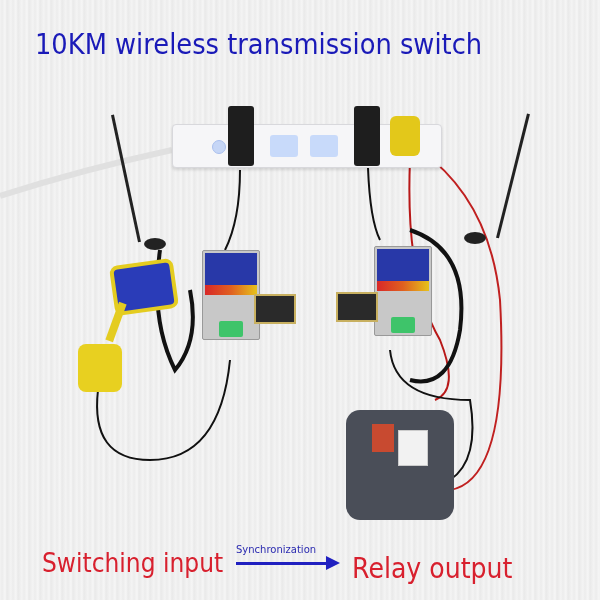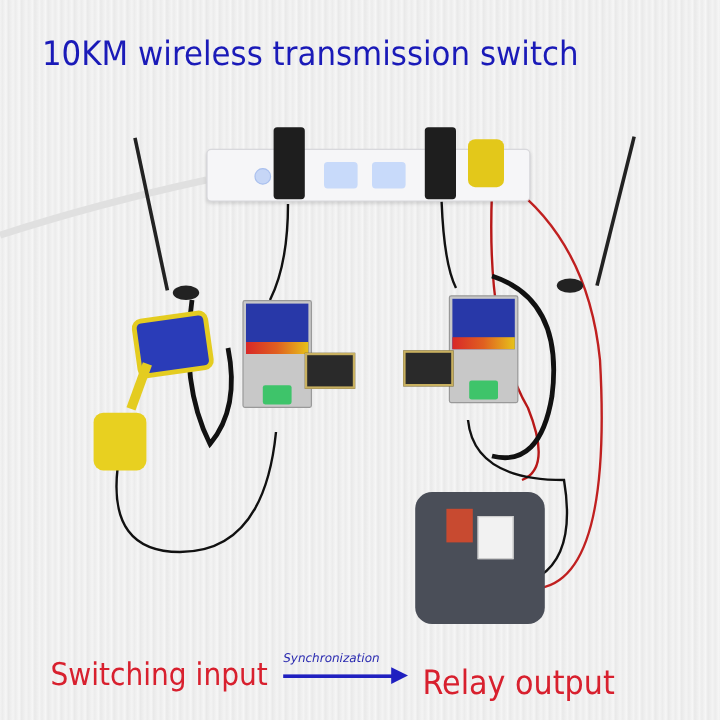--- a/index.html
+++ b/index.html
@@ -5,21 +5,21 @@
   html, body { margin:0; padding:0; }
   body { width:600px; height:600px; overflow:hidden; position:relative;
     font-family: "Liberation Sans", sans-serif;
     background: repeating-linear-gradient(90deg, #f3f3f3 0px, #ececec 2px, #f6f6f6 5px, #e9e9e9 7px, #f4f4f4 11px);
   }
   .abs { position:absolute; }
   .title { left:0; top:28px; width:600px; text-align:left; padding-left:38px; box-sizing:border-box;
     font-size:28px; color:#1a1ab8; letter-spacing:0px; font-family:"DejaVu Sans", sans-serif; transform:scaleX(0.92); transform-origin:left; }
   .bottom-left { left:42px; top:548px; font-size:26px; color:#d8202e; font-family:"DejaVu Sans", sans-serif; transform:scaleX(0.9); transform-origin:left; }
   .bottom-right { left:352px; top:552px; font-size:28px; color:#d8202e; font-family:"DejaVu Sans", sans-serif; transform:scaleX(0.9); transform-origin:left; }
-  .sync-label { left:236px; top:544px; font-size:10px; color:#2a2ab0; font-family:"DejaVu Sans", sans-serif;font-style:italic; }
+  .sync-label { left:236px; top:544px; font-size:10px; color:#2a2ab0; font-family:"DejaVu Sans", sans-serif; }
   .arrow { left:236px; top:562px; width:92px; height:3px; background:#2020c0; }
   .arrowhead { left:326px; top:556px; width:0; height:0; border-top:7px solid transparent; border-bottom:7px solid transparent; border-left:14px solid #2020c0; }
 
   .strip { left:172px; top:124px; width:268px; height:42px; background:#f6f6f8; border:1px solid #d8d8dc; border-radius:4px; box-shadow:0 2px 3px rgba(0,0,0,0.12); }
   .socket { width:28px; height:22px; background:#c8dafa; border-radius:3px; top:135px; }
   .power-btn { left:212px; top:140px; width:12px; height:12px; border-radius:50%; background:#c6d6f6; border:1px solid #aac0ee; }
   .adapter { width:26px; height:60px; background:#1e1e1e; border-radius:3px; }
   .yellow-plug { left:390px; top:116px; width:30px; height:40px; background:#e3c81a; border-radius:6px; }
 
   .antenna { width:3px; background:#222; transform-origin:bottom center; }

